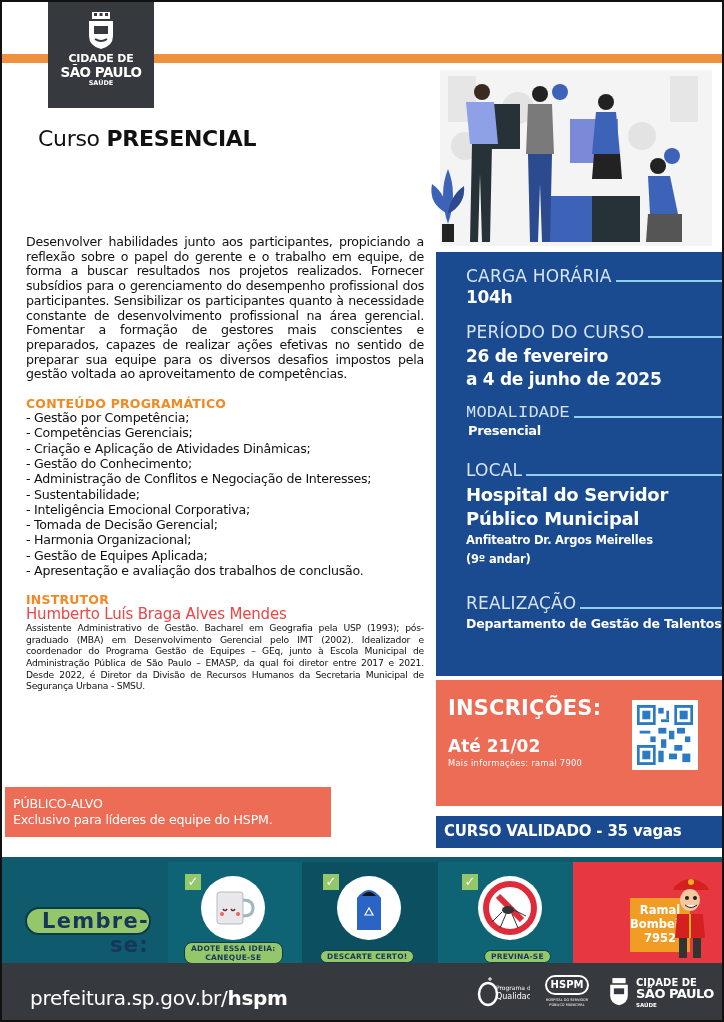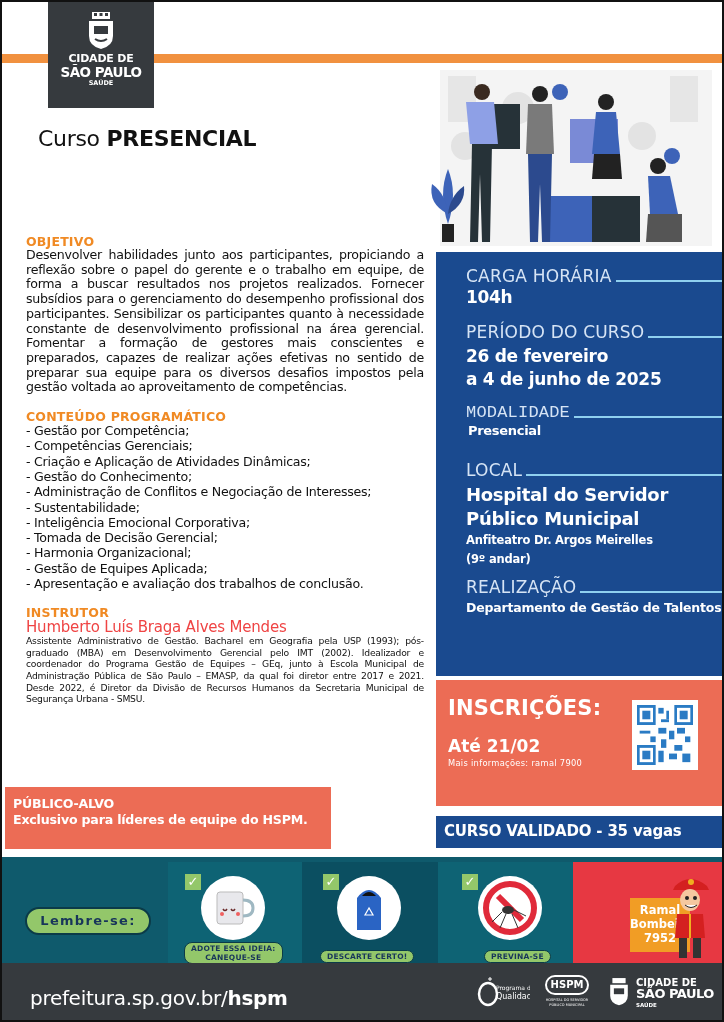--- a/index.html
+++ b/index.html
@@ -20,40 +20,40 @@
 
   .illus { position: absolute; left: 418px; top: 62px; width: 300px; height: 188px; }
 
   .left-col { position: absolute; left: 24px; top: 233px; width: 398px; color: #111; }
   .sec-head { color: #f08a24; font-weight: bold; font-size: 12.5px; line-height: 13px; letter-spacing: 0.2px; }
   .body-text { font-size: 12.6px; line-height: 14.7px; text-align: justify; letter-spacing: -0.25px; }
   .list { list-style: none; font-size: 12.6px; line-height: 15.3px; letter-spacing: -0.25px; }
   .instr-name { color: #ef4444; font-size: 15px; line-height: 16px; letter-spacing: -0.2px; }
   .instr-bio { font-size: 9.2px; line-height: 11.6px; text-align: justify; letter-spacing: -0.2px; }
 
-  .audience-box { position: absolute; left: 3px; top: 785px; width: 326px; height: 62px; background: #ec6c55; color: #fff; font-weight: bold; font-size: 12.6px; line-height: 16px; padding: 9px 0 0 8px; letter-spacing: -0.2px; }
+  .audience-box { position: absolute; left: 3px; top: 785px; width: 326px; height: 50px; background: #ec6c55; color: #fff; font-weight: normal; font-size: 12.6px; line-height: 16px; padding: 9px 0 0 8px; letter-spacing: -0.2px; }
 
   .info-panel { position: absolute; left: 434px; top: 250px; width: 286px; height: 424px; background: #1a4a8f; color: #fff; padding-left: 30px; }
   .info-label { display: flex; align-items: flex-end; font-size: 17px; font-weight: normal; color: #d6e4f5; letter-spacing: 0.2px; font-family: "DejaVu Sans", sans-serif; }
   .info-label .line { flex: 1; height: 2px; background: #8fd0ef; margin: 0 0 4px 4px; }
   .info-val { font-weight: bold; font-size: 17px; line-height: 23px; letter-spacing: -0.3px; }
   .info-val.sm { font-size: 13px; line-height: 18px; }
   .info-sub { font-weight: bold; font-size: 11.5px; line-height: 19px; letter-spacing: -0.2px; }
 
   .signup-box { position: absolute; left: 434px; top: 678px; width: 286px; height: 126px; background: #ec6c55; color: #fff; }
   .signup-title { position: absolute; left: 12px; top: 16px; font-weight: bold; font-size: 21px; letter-spacing: 0.2px; }
   .signup-deadline { position: absolute; left: 12px; top: 56px; font-weight: bold; font-size: 17px; }
   .signup-info { position: absolute; left: 12px; top: 78px; font-size: 8.3px; letter-spacing: 0.3px; }
   .qr { position: absolute; left: 196px; top: 20px; width: 66px; height: 70px; background: #fff; padding: 5px; }
   .signup-link { position: absolute; left: 12px; top: 104px; font-family: "DejaVu Sans Mono", monospace; font-weight: bold; font-size: 14.5px; color: #fbd67a; letter-spacing: -0.2px; margin-top: 40px; }
 
   .validated-box { position: absolute; left: 434px; top: 814px; width: 286px; height: 32px; background: #1a4a8f; color: #fff; font-weight: bold; font-size: 15px; padding: 6px 0 0 8px; letter-spacing: -0.2px; }
 
   .remember-band { position: absolute; left: 0; top: 855px; width: 720px; height: 106px; background: #0f5a6c; }
-  .remember-pill { position: absolute; left: 23px; top: 50px; width: 126px; height: 28px; background: #93c76a; border: 2px solid #0b3b48; border-radius: 14px; color: #18355a; font-weight: bold; font-size: 13px; text-align: center; line-height: 24px; letter-spacing: 1.3px; }
+  .remember-pill { position: absolute; left: 23px; top: 50px; width: 126px; height: 28px; background: #93c76a; border: 2px solid #0b3b48; border-radius: 14px; color: #18355a; font-weight: bold; font-size: 21px; text-align: right; line-height: 24px; letter-spacing: 1.3px; }
   .tile { position: absolute; top: 5px; height: 101px; }
   .tile .check { position: absolute; top: 12px; width: 16px; height: 16px; background: #93c76a; color: #fff; font-size: 13px; line-height: 16px; text-align: center; font-weight: bold; }
   .tile .circle { position: absolute; top: 14px; width: 64px; height: 64px; border-radius: 50%; background: #fff; }
   .tile .pill { position: absolute; top: 80px; background: #93c76a; border: 1px solid #0b3b48; border-radius: 8px; color: #18355a; font-weight: bold; font-size: 7.5px; text-align: center; line-height: 9px; padding: 1px 6px; letter-spacing: 0.2px; }
   .fire-tile { position: absolute; left: 571px; top: 5px; width: 149px; height: 101px; background: #e73842; }
   .fire-box { position: absolute; left: 17px; top: 36px; width: 60px; height: 54px; background: #f19d25; color: #fff; font-weight: bold; font-size: 11.5px; text-align: center; line-height: 14px; padding-top: 5px; margin-left: 40px; }
 
   .footer { position: absolute; left: 0; top: 961px; width: 720px; height: 57px; background: #363a3e; color: #fff; }
   .footer-url { position: absolute; left: 28px; top: 15px; font-size: 20px; letter-spacing: -0.3px; margin-top: 8px; }
   .footer-url b { font-weight: bold; }
@@ -114,21 +114,20 @@
     <circle cx="186" cy="38" r="8" fill="#222"></circle>
     <path d="M176 48 L196 48 L200 90 L172 90 Z" fill="#3d63b8"></path>
     <path d="M174 90 L200 90 L202 115 L172 115 Z" fill="#222"></path>
     <circle cx="238" cy="102" r="8" fill="#222"></circle>
     <path d="M228 112 L250 112 L258 150 L230 150 Z" fill="#3d63b8"></path>
     <path d="M228 150 L262 150 L262 178 L226 178 Z" fill="#555"></path>
     <circle cx="252" cy="92" r="8" fill="#3d63b8"></circle>
   </svg>
 
   <div class="left-col">
-    <div class="sec-head">OBJETIVO</div>
     <p class="body-text">Desenvolver habilidades junto aos participantes, propiciando a reflexão sobre o papel do gerente e o trabalho em equipe, de forma a buscar resultados nos projetos realizados. Fornecer subsídios para o gerenciamento do desempenho profissional dos participantes. Sensibilizar os participantes quanto à necessidade constante de desenvolvimento profissional na área gerencial.      Fomentar a formação de gestores mais conscientes e preparados, capazes de realizar ações efetivas no sentido de preparar sua equipe para os diversos desafios impostos pela gestão voltada ao aproveitamento de competências.</p>
 
     <div class="sec-head" style="margin-top:15px;">CONTEÚDO PROGRAMÁTICO</div>
     <ul class="list">
       <li>- Gestão por Competência;</li>
       <li>- Competências Gerenciais;</li>
       <li>- Criação e Aplicação de Atividades Dinâmicas;</li>
       <li>- Gestão do Conhecimento;</li>
       <li>- Administração de Conflitos e Negociação de Interesses;</li>
       <li>- Sustentabilidade;</li>
@@ -171,21 +170,21 @@
 
     <div class="info-label" style="margin-top:20px;">
         <span>LOCAL</span>
         <span class="line"></span>
       </div>
     <div class="info-val" style="font-size:18px;line-height:25px;margin-top:2px;">Hospital do Servidor</div>
     <div class="info-val" style="font-size:18px;line-height:24px;">Público Municipal</div>
     <div class="info-sub">Anfiteatro Dr. Argos Meirelles</div>
     <div class="info-sub">(9º andar)</div>
 
-    <div class="info-label" style="margin-top:8px;">
+    <div class="info-label" style="margin-top:24px;">
         <span>REALIZAÇÃO</span>
         <span class="line"></span>
       </div>
     <div class="info-sub" style="font-size:12.5px;line-height:22px;">Departamento de Gestão de Talentos</div>
   </div>
 
   <div class="signup-box">
     <div class="signup-title">INSCRIÇÕES:</div>
     <div class="signup-deadline">Até 21/02</div>
     <div class="signup-info">Mais informações: ramal 7900</div>

